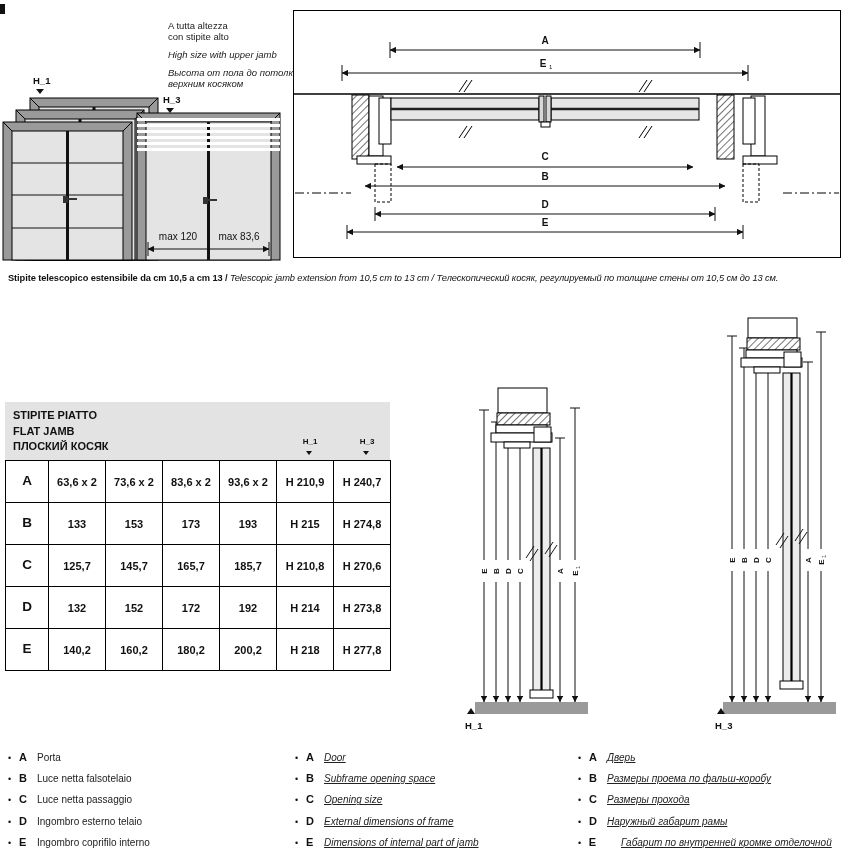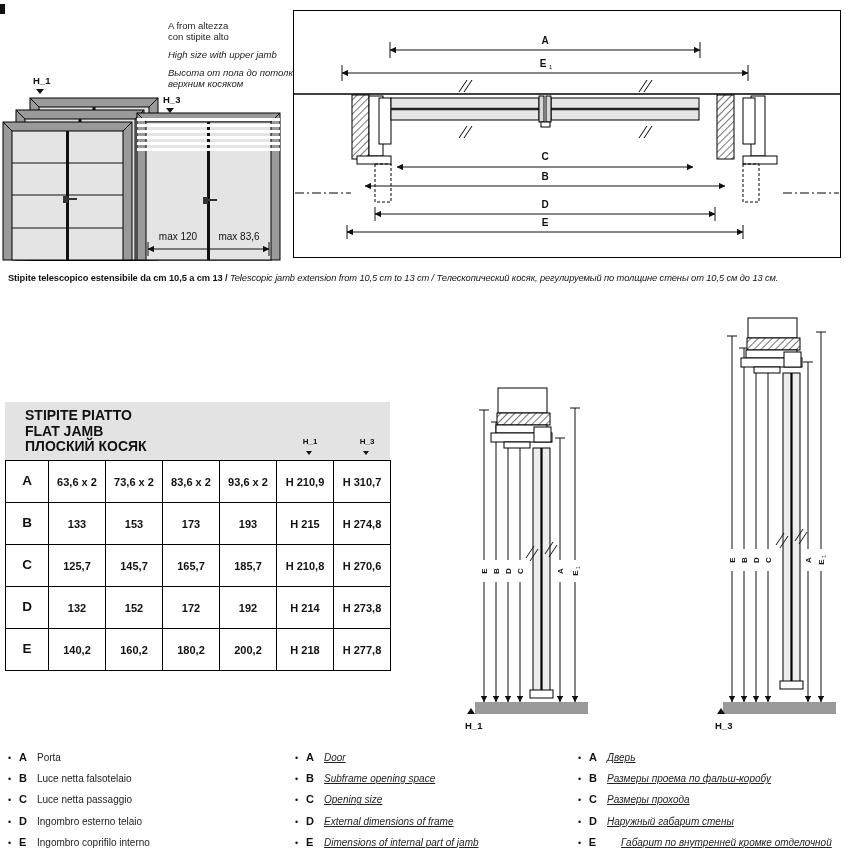--- a/index.html
+++ b/index.html
@@ -12,21 +12,21 @@
 
   .note { left:168px; top:20px; font-size:9.5px; line-height:11px; color:#222; }
   .note .blk { margin-bottom:7px; }
   .note .i { font-style:italic; }
 
   .caption { left:8px; top:273px; width:838px; font-size:9.3px; white-space:nowrap; letter-spacing:-0.1px; color:#111; }
   .caption .b { font-weight:bold; }
   .caption .i { font-style:italic; }
 
   .thead { left:5px; top:402px; width:385px; height:58px; background:#e3e3e3; }
-  .thead .titles { position:absolute; left:8px; top:6px; line-height:15.5px; font-size:14px; font-weight:bold;margin-left:12px; }
+  .thead .titles { position:absolute; left:8px; top:6px; line-height:15.5px; font-size:11px; font-weight:bold; }
   .thead .it2 { }
   .hcol { position:absolute; top:35px; width:34px; text-align:center; font-size:8px; font-weight:bold; }
   .hcol.c1 { left:288px; } .hcol.c2 { left:345px; }
   .tri-down { position:absolute; top:49px; width:0; height:0; border-left:3.5px solid transparent; border-right:3.5px solid transparent; border-top:4.5px solid #111; }
   .tri-down.t1 { left:301px; } .tri-down.t2 { left:358px; }
 
   table.dtable { left:5px; top:460px; border-collapse:collapse; table-layout:fixed; }
   table.dtable td { border:1px solid #000; text-align:center; vertical-align:middle; height:42px; font-size:11px; font-weight:bold; }
   table.dtable td.rowlab { font-size:13.5px; }
   table.dtable sub { font-size:8px; }
@@ -44,21 +44,21 @@
 </style>
 </head>
 <body>
 
 <div class="page">
 
   <div class="abs corner-mark"></div>
 
   <div class="abs note">
     <div class="blk">
-      <div>A from altezza</div>
+      <div>A tutta altezza</div>
       <div>con stipite alto</div>
     </div>
     <div class="blk i">High size with upper jamb</div>
     <div class="blk i">
       <div>Высота от пола до потолка с</div>
       <div>верхним косяком</div>
     </div>
   </div>
 
   <svg class="abs" style="left:0;top:68px" width="295" height="194">
@@ -242,21 +242,21 @@
         <col style="width:57px">
       </colgroup>
     <tbody>
       <tr>
         <td class="rowlab"><span>A</span><sub></sub></td>
         <td>63,6 x 2</td>
         <td>73,6 x 2</td>
         <td>83,6 x 2</td>
         <td>93,6 x 2</td>
         <td>H 210,9</td>
-        <td>H 310,7</td>
+        <td>H 240,7</td>
       </tr>
       <tr>
         <td class="rowlab"><span>B</span><sub></sub></td>
         <td>133</td>
         <td>153</td>
         <td>173</td>
         <td>193</td>
         <td>H 215</td>
         <td>H 274,8</td>
       </tr>
@@ -486,21 +486,21 @@
         <span class="txt">Размеры проема по фальш-коробу</span>
       </div>
     <div class="leg-item">
         <span class="bullet">•</span>
         <span class="key"><span>C</span><sub></sub></span>
         <span class="txt">Размеры прохода</span>
       </div>
     <div class="leg-item">
         <span class="bullet">•</span>
         <span class="key"><span>D</span><sub></sub></span>
-        <span class="txt">Наружный габарит стены</span>
+        <span class="txt">Наружный габарит рамы</span>
       </div>
     <div class="leg-item">
         <span class="bullet">•</span>
         <span class="key"><span>E</span><sub></sub></span>
         <span class="txt">Габарит по внутренней кромке отделочной планки</span>
       </div>
 
   </div>
 
 </div>

